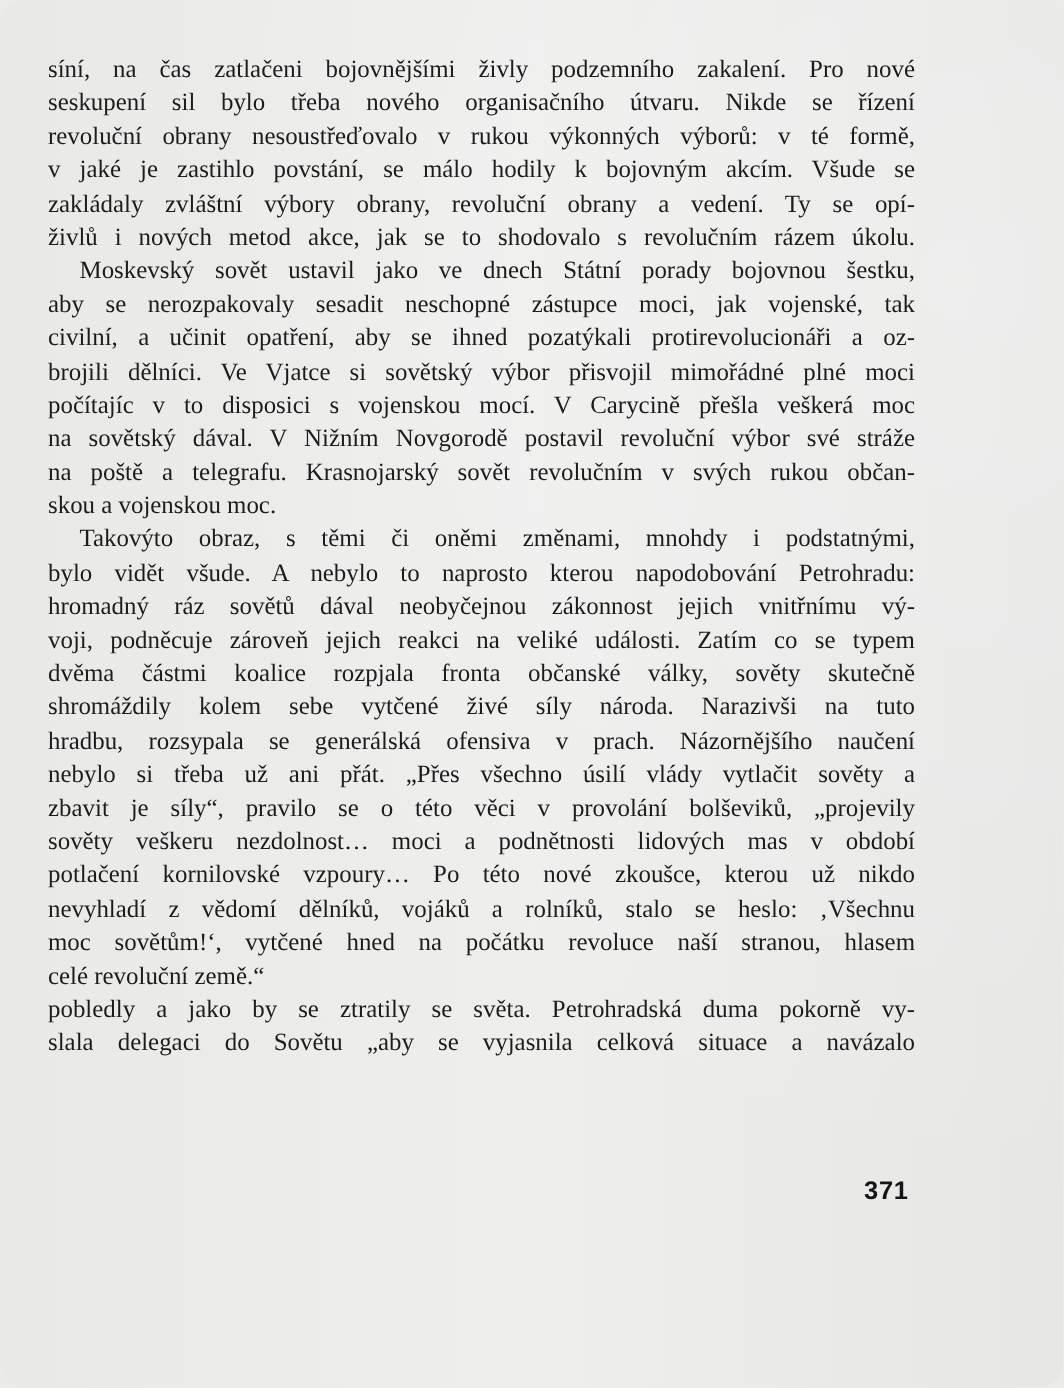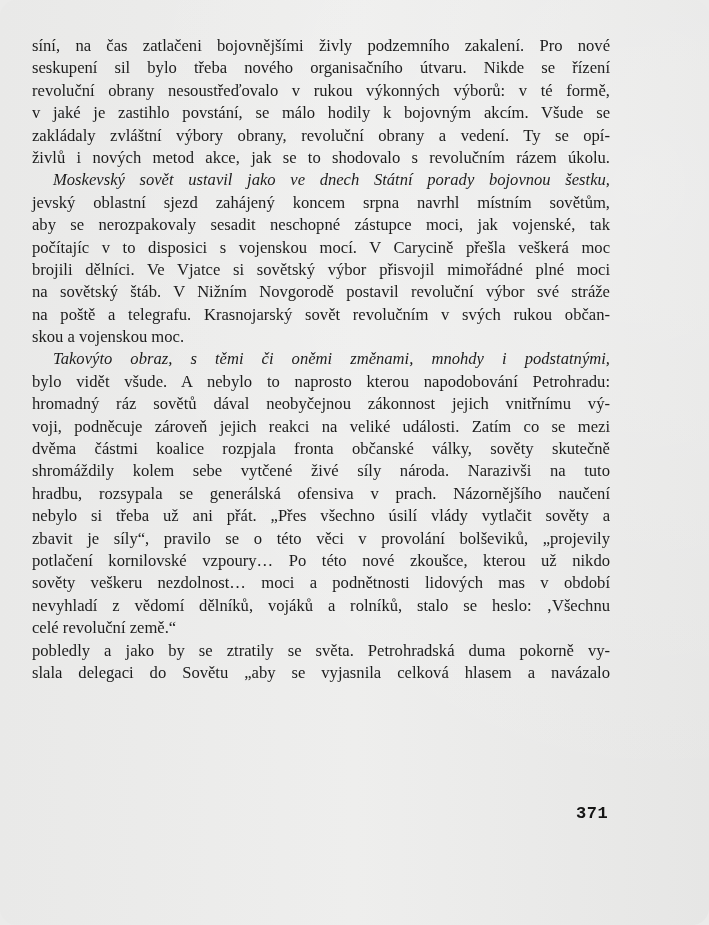--- a/index.html
+++ b/index.html
@@ -34,30 +34,29 @@
       display: block;
       height: 22.4px;
       line-height: 22.4px;
       font-size: 16.6px;
       white-space: nowrap;
       text-align: justify;
       text-align-last: justify;
     }
     .line.indent {
       padding-left: 21px;
-      font-style: italic;
     }
     .line.last {
       text-align-last: left;
     }
     .page-number {
       position: absolute;
       left: 576px;
-      top: 804px;
-      font-family: Liberation Mono, monospace;
+      top: 784px;
+      font-family: Liberation Sans, sans-serif;
       font-weight: bold;
       font-size: 17px;
       letter-spacing: 0.5px;
       color: #151515;
     }
   </style>
 </head>
 <body>
 
 <div class="page">
@@ -67,46 +66,47 @@
       <span class="line">síní, na čas zatlačeni bojovnějšími živly podzemního zakalení. Pro nové</span>
       <span class="line">seskupení sil bylo třeba nového organisačního útvaru. Nikde se řízení</span>
       <span class="line">revoluční obrany nesoustřeďovalo v rukou výkonných výborů: v té formě,</span>
       <span class="line">v jaké je zastihlo povstání, se málo hodily k bojovným akcím. Všude se</span>
       <span class="line">zakládaly zvláštní výbory obrany, revoluční obrany a vedení. Ty se opí-</span>
       <span class="line">živlů i nových metod akce, jak se to shodovalo s revolučním rázem úkolu.</span>
     </div>
 
     <div>
       <span class="line indent">Moskevský sovět ustavil jako ve dnech Státní porady bojovnou šestku,</span>
-      <span class="line">jevský oblastní sjezd zahájený koncem srpna navrhl místním sovětům,</span>
       <span class="line">aby se nerozpakovaly sesadit neschopné zástupce moci, jak vojenské, tak</span>
+      <span class="line">civilní, a učinit opatření, aby se ihned pozatýkali protirevolucionáři a oz-</span>
+      <span class="line">brojili dělníci. Ve Vjatce si sovětský výbor přisvojil mimořádné plné moci</span>
       <span class="line">počítajíc v to disposici s vojenskou mocí. V Carycině přešla veškerá moc</span>
-      <span class="line">brojili dělníci. Ve Vjatce si sovětský výbor přisvojil mimořádné plné moci</span>
-      <span class="line">na sovětský štáb. V Nižním Novgorodě postavil revoluční výbor své stráže</span>
+      <span class="line">na sovětský dával. V Nižním Novgorodě postavil revoluční výbor své stráže</span>
       <span class="line">na poště a telegrafu. Krasnojarský sovět revolučním v svých rukou občan-</span>
       <span class="line last">skou a vojenskou moc.</span>
     </div>
 
     <div>
       <span class="line indent">Takovýto obraz, s těmi či oněmi změnami, mnohdy i podstatnými,</span>
       <span class="line">bylo vidět všude. A nebylo to naprosto kterou napodobování Petrohradu:</span>
       <span class="line">hromadný ráz sovětů dával neobyčejnou zákonnost jejich vnitřnímu vý-</span>
-      <span class="line">voji, podněcuje zároveň jejich reakci na veliké události. Zatím co se mezi</span>
+      <span class="line">voji, podněcuje zároveň jejich reakci na veliké události. Zatím co se typem</span>
       <span class="line">dvěma částmi koalice rozpjala fronta občanské války, sověty skutečně</span>
       <span class="line">shromáždily kolem sebe vytčené živé síly národa. Narazivši na tuto</span>
       <span class="line">hradbu, rozsypala se generálská ofensiva v prach. Názornějšího naučení</span>
       <span class="line">nebylo si třeba už ani přát. „Přes všechno úsilí vlády vytlačit sověty a</span>
       <span class="line">zbavit je síly“, pravilo se o této věci v provolání bolševiků, „projevily</span>
+      <span class="line">sověty veškeru nezdolnost… moci a podnětnosti lidových mas v období</span>
       <span class="line">potlačení kornilovské vzpoury… Po této nové zkoušce, kterou už nikdo</span>
-      <span class="line">sověty veškeru nezdolnost… moci a podnětnosti lidových mas v období</span>
       <span class="line">nevyhladí z vědomí dělníků, vojáků a rolníků, stalo se heslo: ‚Všechnu</span>
+      <span class="line">moc sovětům!‘, vytčené hned na počátku revoluce naší stranou, hlasem</span>
       <span class="line last">celé revoluční země.“</span>
     </div>
 
     <div>
       <span class="line">pobledly a jako by se ztratily se světa. Petrohradská duma pokorně vy-</span>
-      <span class="line">slala delegaci do Sovětu „aby se vyjasnila celková hlasem a navázalo</span>
+      <span class="line">slala delegaci do Sovětu „aby se vyjasnila celková situace a navázalo</span>
     </div>
 
   </div>
 
   <div class="page-number">371</div>
 </div>
 
 </body></html>

